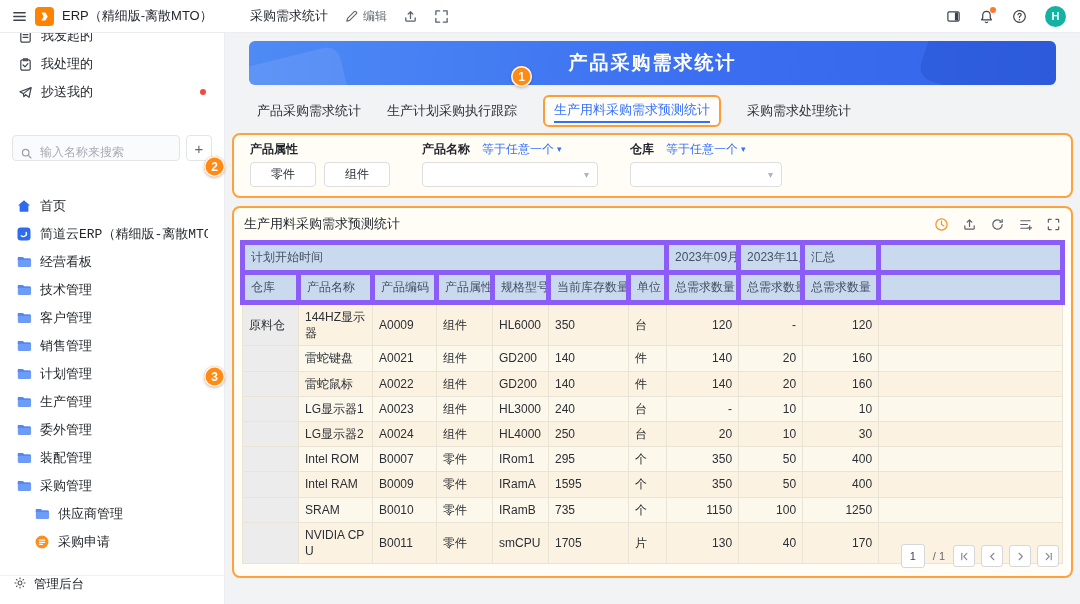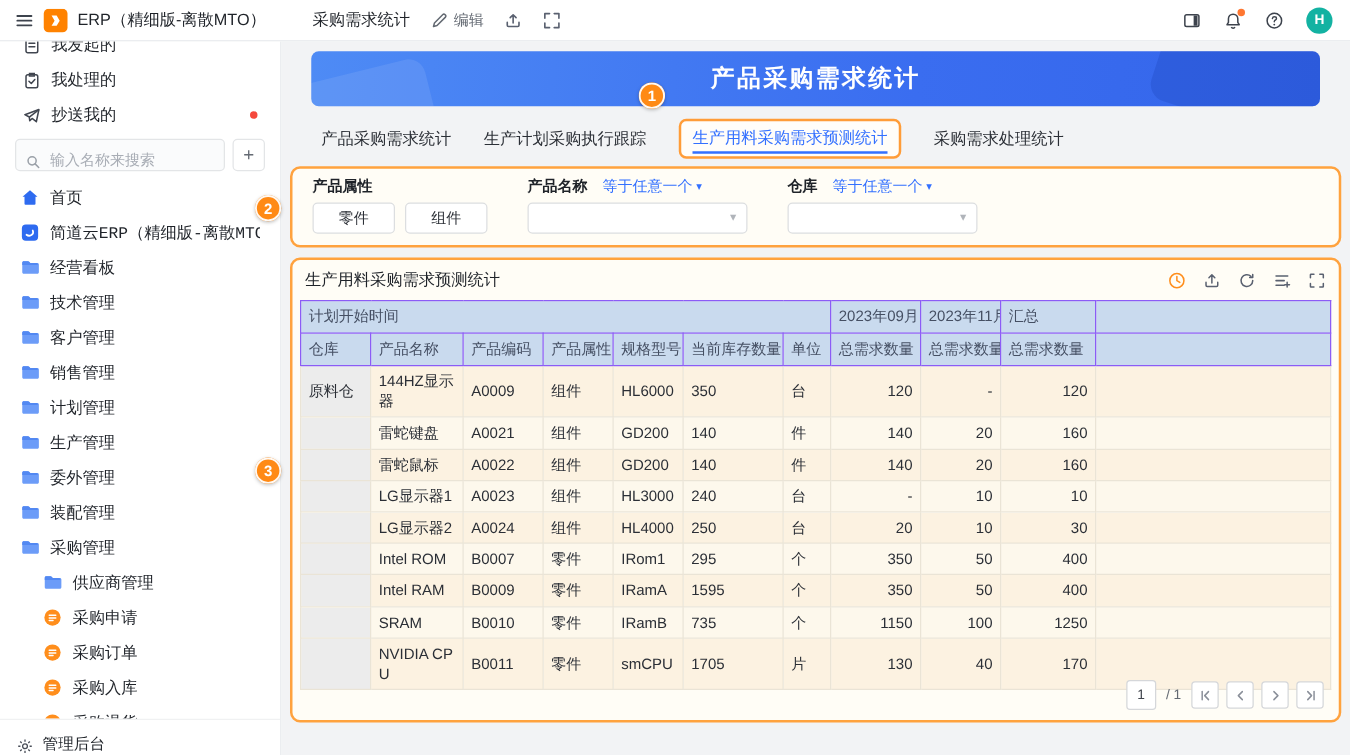--- a/index.html
+++ b/index.html
@@ -15,35 +15,35 @@
   .page-title{font-size:13px;font-weight:normal;}
   .edit-btn{display:flex;align-items:center;gap:4px;background:none;border:none;color:#646a73;font-size:12px;cursor:pointer;padding:0;}
   .tb-icon{width:15px;height:15px;display:inline-flex;cursor:pointer;}
   .topbar-right{display:flex;align-items:center;gap:18px;padding-right:14px;}
   .bell-wrap{position:relative;display:inline-flex;}
   .bell-dot{position:absolute;top:-2px;right:-2px;width:6px;height:6px;border-radius:50%;background:#ff7731;}
   .avatar{width:21px;height:21px;border-radius:50%;background:#13b2a2;color:#fff;font-size:11px;font-weight:bold;
           display:flex;align-items:center;justify-content:center;cursor:pointer;}
   
   .sidebar{position:absolute;top:33px;left:0;width:225px;bottom:0;background:#fff;border-right:1px solid #ebedf0;
-           display:flex;flex-direction:column;overflow:hidden;box-sizing:border-box;z-index:10;}
+           display:flex;flex-direction:column;overflow:hidden;box-sizing:border-box;z-index:10;gap:24px;}
   .quick-list{padding:0 12px;margin-top:-11px;}
   .quick-item{display:flex;align-items:center;gap:8px;height:28px;font-size:13px;position:relative;border-radius:4px;padding:0 6px;cursor:pointer;}
   .red-dot{position:absolute;right:6px;width:6px;height:6px;border-radius:50%;background:#f5493d;}
   .search-row{display:flex;gap:6px;padding:5px 12px 3px;align-items:center;}
   .search-box{flex:1;height:26px;border:1px solid #e3e5e7;background:#fafbfc;border-radius:4px;display:flex;align-items:flex-end;gap:5px;padding:0 7px;box-sizing:border-box;}
   .search-box input{border:none;outline:none;background:transparent;font-size:12px;width:100%;color:#1f2329;font-family:inherit;}
   .search-box input::placeholder{color:#a8adb5;}
   .add-btn{width:26px;height:26px;flex:0 0 26px;border:1px solid #e3e5e7;background:#fff;border-radius:4px;color:#646a73;font-size:15px;line-height:1;cursor:pointer;}
   .nav-list{flex:1;padding:4px 8px 0;overflow:hidden;font-family:Liberation Mono, monospace;}
   .nav-item{display:flex;align-items:center;gap:8px;height:28px;padding:0 8px;font-size:13px;border-radius:4px;white-space:nowrap;overflow:hidden;cursor:pointer;}
   .nav-item.indent{padding-left:26px;}
   .s-icon{width:16px;height:16px;flex:0 0 16px;display:inline-flex;}
   .s-label{overflow:hidden;white-space:nowrap;}
-  .sidebar-footer{height:28px;flex:0 0 28px;border-top:1px solid #f0f1f2;display:flex;align-items:flex-end;gap:7px;padding:0 13px;font-size:12.5px;cursor:pointer;background:#fff;}
+  .sidebar-footer{height:28px;flex:0 0 28px;border-top:1px solid #f0f1f2;display:flex;align-items:flex-start;gap:7px;padding:0 13px;font-size:12.5px;cursor:pointer;background:#fff;}
   
   .main{position:absolute;top:33px;left:225px;right:0;bottom:0;background:#f2f3f5;overflow:hidden;}
   .banner{margin:8px 24px 0;height:44px;border-radius:6px;position:relative;overflow:hidden;
           background:linear-gradient(95deg,#4e8bf5 0%,#3a6df0 60%,#3465ea 100%);
           display:flex;align-items:center;justify-content:center;}
   .banner::before{content:"";position:absolute;right:-22px;top:-34px;width:150px;height:95px;background:rgba(20,56,170,.22);transform:rotate(18deg);border-radius:14px;}
   .banner::after{content:"";position:absolute;left:-30px;bottom:-58px;width:130px;height:84px;background:rgba(255,255,255,.09);transform:rotate(-14deg);border-radius:14px;}
   .banner-title{color:#fff;font-size:19px;font-weight:bold;letter-spacing:2px;z-index:1;}
   .tabs{display:flex;align-items:center;gap:26px;margin:11px 24px 0 32px;height:30px;}
   .tab{font-size:13px;color:#2b2f36;cursor:pointer;padding:6px 0;white-space:nowrap;}
@@ -62,21 +62,21 @@
             display:flex;align-items:center;justify-content:flex-end;padding:0 8px;color:#b0b4ba;font-size:10px;cursor:pointer;box-sizing:border-box;}
   .w176{width:176px;} .w152{width:152px;}
   
   .report-panel{margin:8px 7px 0;height:372px;border:2px solid #ffa23e;border-radius:8px;background:#fffdf6;
                 position:relative;box-sizing:border-box;overflow:hidden;}
   .report-header{height:32px;display:flex;align-items:center;padding:0 10px;}
   .report-title{font-size:13px;color:#1f2329;flex:1;}
   .report-icons{display:flex;gap:13px;align-items:center;}
   .r-icon{width:15px;height:15px;display:inline-flex;cursor:pointer;}
   table{border-collapse:collapse;table-layout:fixed;width:calc(100% - 12px);margin:0 6px;font-size:12px;}
-  th{background:#c9daee;border:1px solid #8b5cf6;color:#454f63;font-weight:normal;text-align:left;padding:4px 6px;height:16px;overflow:hidden;white-space:nowrap;}
+  th{background:#c9daee;border:5px solid #8b5cf6;color:#454f63;font-weight:normal;text-align:left;padding:4px 6px;height:16px;overflow:hidden;white-space:nowrap;}
   td{border:1px solid #eae4d6;padding:4px 6px;color:#2b2f36;overflow:hidden;word-break:break-all;line-height:1.35;}
   tbody tr:nth-child(odd) td{background:#fcf2e1;}
   tbody tr:nth-child(even) td{background:#fdf8ec;}
   tbody tr td.td-wh{background:#ececec;}
   td.td-num{text-align:right;}
   
   .pagination{position:absolute;right:12px;bottom:8px;display:flex;gap:6px;align-items:center;}
   .pg-box{min-width:14px;height:22px;border:1px solid #d5d7da;border-radius:3px;background:#fff;font-size:11px;color:#40454d;
           display:flex;align-items:center;justify-content:center;padding:0 4px;cursor:pointer;}
   .pg-total{font-size:11px;color:#646a73;margin:0 2px;}

